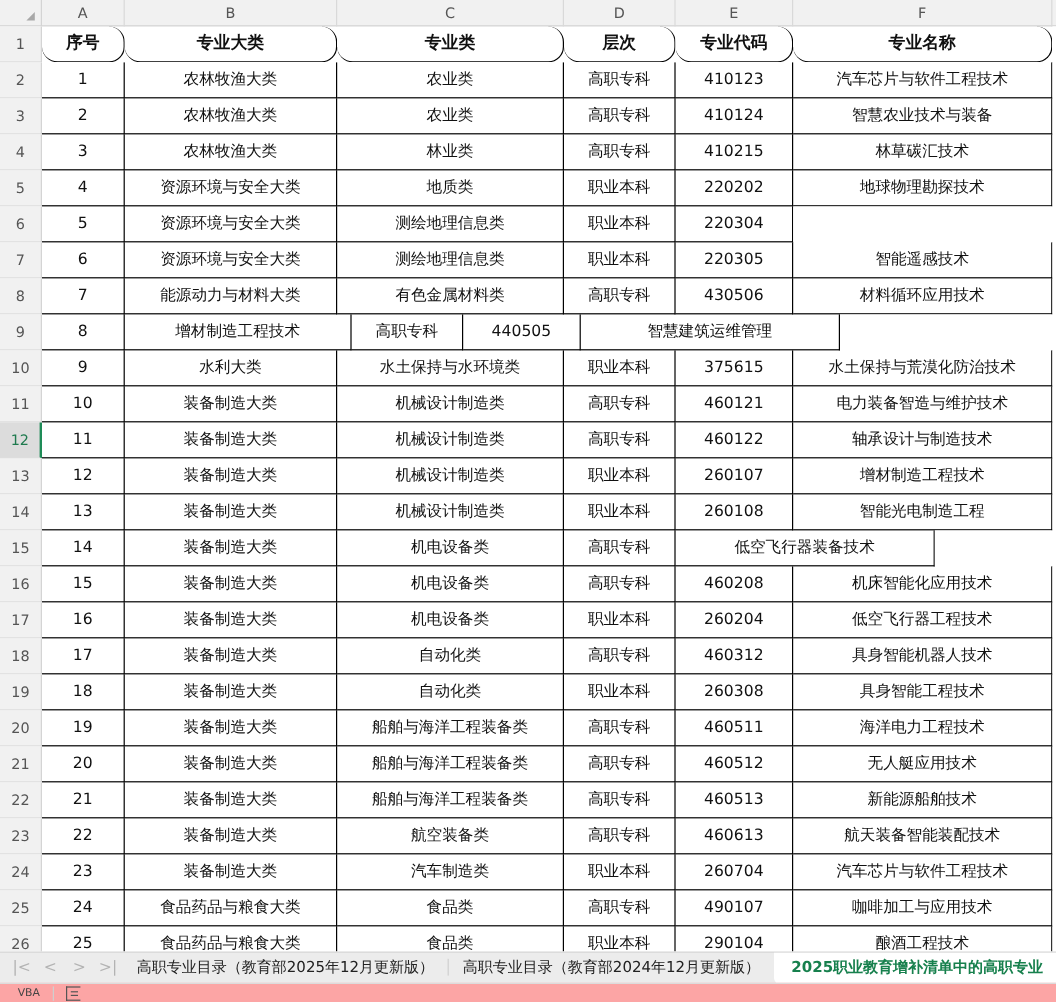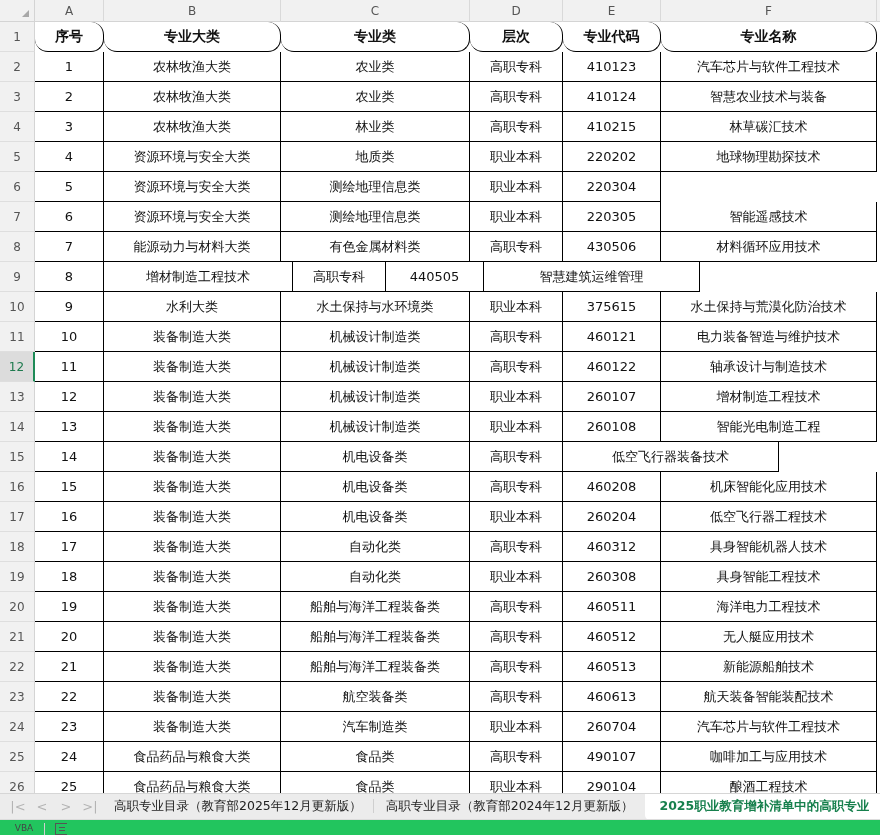--- a/index.html
+++ b/index.html
@@ -25,21 +25,21 @@
   .w-a { width: 69px; } .w-b { width: 177px; } .w-c { width: 189px; }
   .w-d { width: 93px; } .w-e { width: 98px; } .w-f { width: 216px; }
 
   .tabbar { position: absolute; left: 0; top: 793px; width: 880px; height: 26px; background: #ececec; border-top: 1px solid #d6d6d6; display: flex; align-items: center; font-size: 12.5px; color: #222; }
   .nav-btn { width: 24px; text-align: center; color: #b3b3b3; font-size: 13px; cursor: pointer; }
   .nav-group { display: flex; padding-left: 6px; width: 110px; }
   .tab { padding: 0 12px; height: 26px; line-height: 24px; cursor: pointer; white-space: nowrap; position: relative; }
   .tab.sep::after { content: ""; position: absolute; right: 0; top: 5px; height: 14px; width: 1px; background: #cfcfcf; }
   .tab.active { background: #ffffff; color: #17804d; font-weight: bold; border-radius: 0 0 5px 5px; padding: 0 14px; }
 
-  .statusbar { position: absolute; left: 0; top: 819px; width: 880px; height: 16px; background: #22c55e; border-top: 1px solid #dcdcdc; display: flex; align-items: flex-end; }
+  .statusbar { position: absolute; left: 0; top: 819px; width: 880px; height: 16px; background: #fca5a5; border-top: 1px solid #dcdcdc; display: flex; align-items: center; }
   .status-icon { width: 20px; height: 14px; margin-left: 14px; font-size: 9px; color: #444; line-height: 14px; text-align: center; }
   .status-sep { width: 1px; height: 12px; background: #cfcfcf; margin: 0 10px; }
   .status-icon2 { width: 12px; height: 12px; border: 1px solid #555; border-right: 0; position: relative; }
   .status-icon2::after { content: ""; position: absolute; left: 3px; top: 3px; width: 6px; height: 1px; background: #555; box-shadow: 0 3px 0 #555; }
 </style>
 </head>
 <body>
 
 <div class="sheet">
   <div class="col-header-row">

